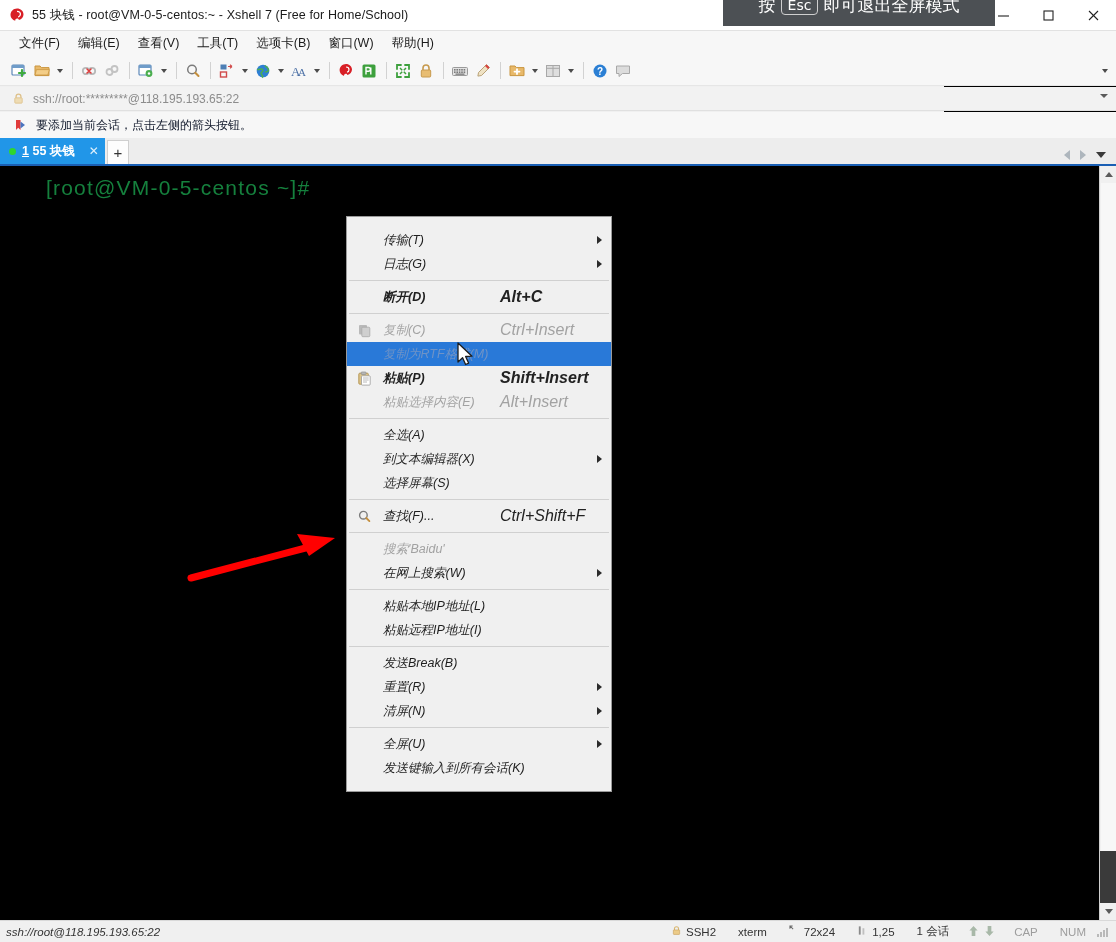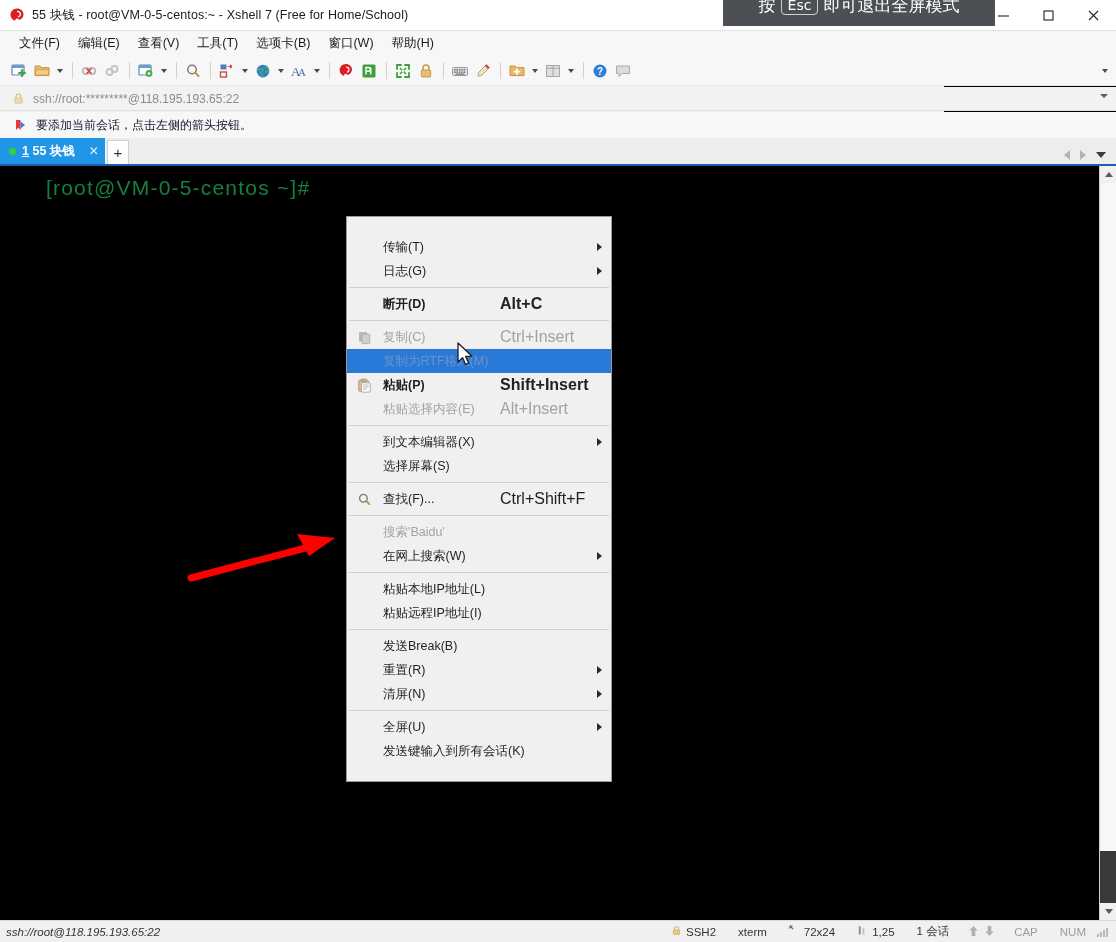--- a/index.html
+++ b/index.html
@@ -190,22 +190,23 @@
     background: #3a3a3a;
   }
 
   
   .arrow-svg { position: absolute; left: 185px; top: 358px; z-index: 40; }
 
   
   .ctxmenu {
     position: absolute; left: 346px; top: 216px; width: 266px;
     background: #f0f0f0; border: 1px solid #9a9a9a;
-    z-index: 50; padding: 18px 0;
+    z-index: 50; padding: 11px 0;
     box-shadow: 2px 2px 4px rgba(0,0,0,0.35);
+    font-style: italic;
   }
   .cm-item {
     position: relative; height: 24px; display: flex; align-items: center;
     font-size: 12.5px; color: #1f1f1f; padding-left: 36px; padding-right: 20px;
   }
   .cm-item.bold .cm-label { font-weight: 700; }
   .cm-item.disabled .cm-label,
   .cm-item.disabled .cm-accel { color: #a2a2a2; }
   .cm-item.highlight { background: #2979d8; }
   .cm-item.highlight .cm-label { color: #6f93c6; }
@@ -550,20 +551,23 @@
       <span class="cm-accel">Shift+Insert</span>
     </div>
     <div class="cm-item disabled">
       <span class="cm-label">粘贴选择内容(E)</span>
       <span class="cm-accel">Alt+Insert</span>
     </div>
 
     <div class="cm-sep"></div>
 
     <div class="cm-item">
+      <span class="cm-label">全选(A)</span>
+    </div>
+    <div class="cm-item">
       <span class="cm-label">到文本编辑器(X)</span>
       <span class="cm-sub"></span>
     </div>
     <div class="cm-item">
       <span class="cm-label">选择屏幕(S)</span>
     </div>
 
     <div class="cm-sep"></div>
 
     <div class="cm-item">

